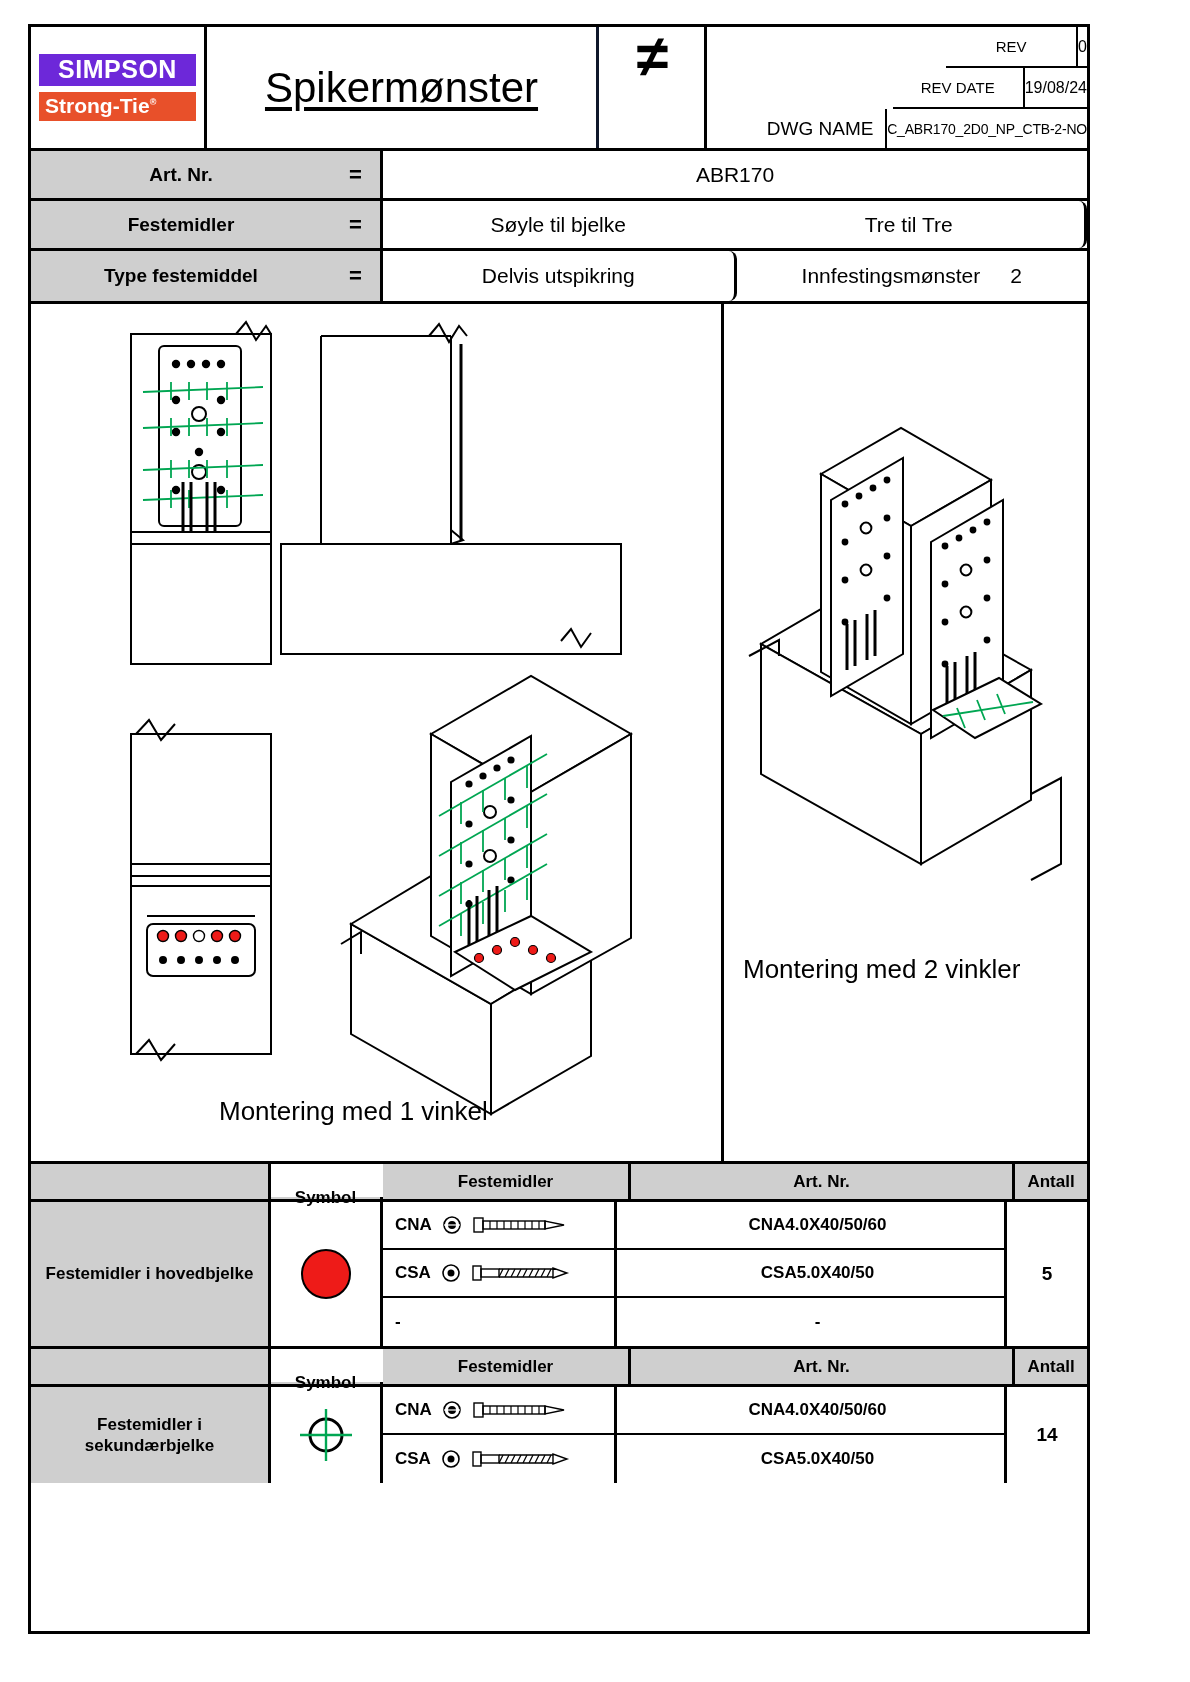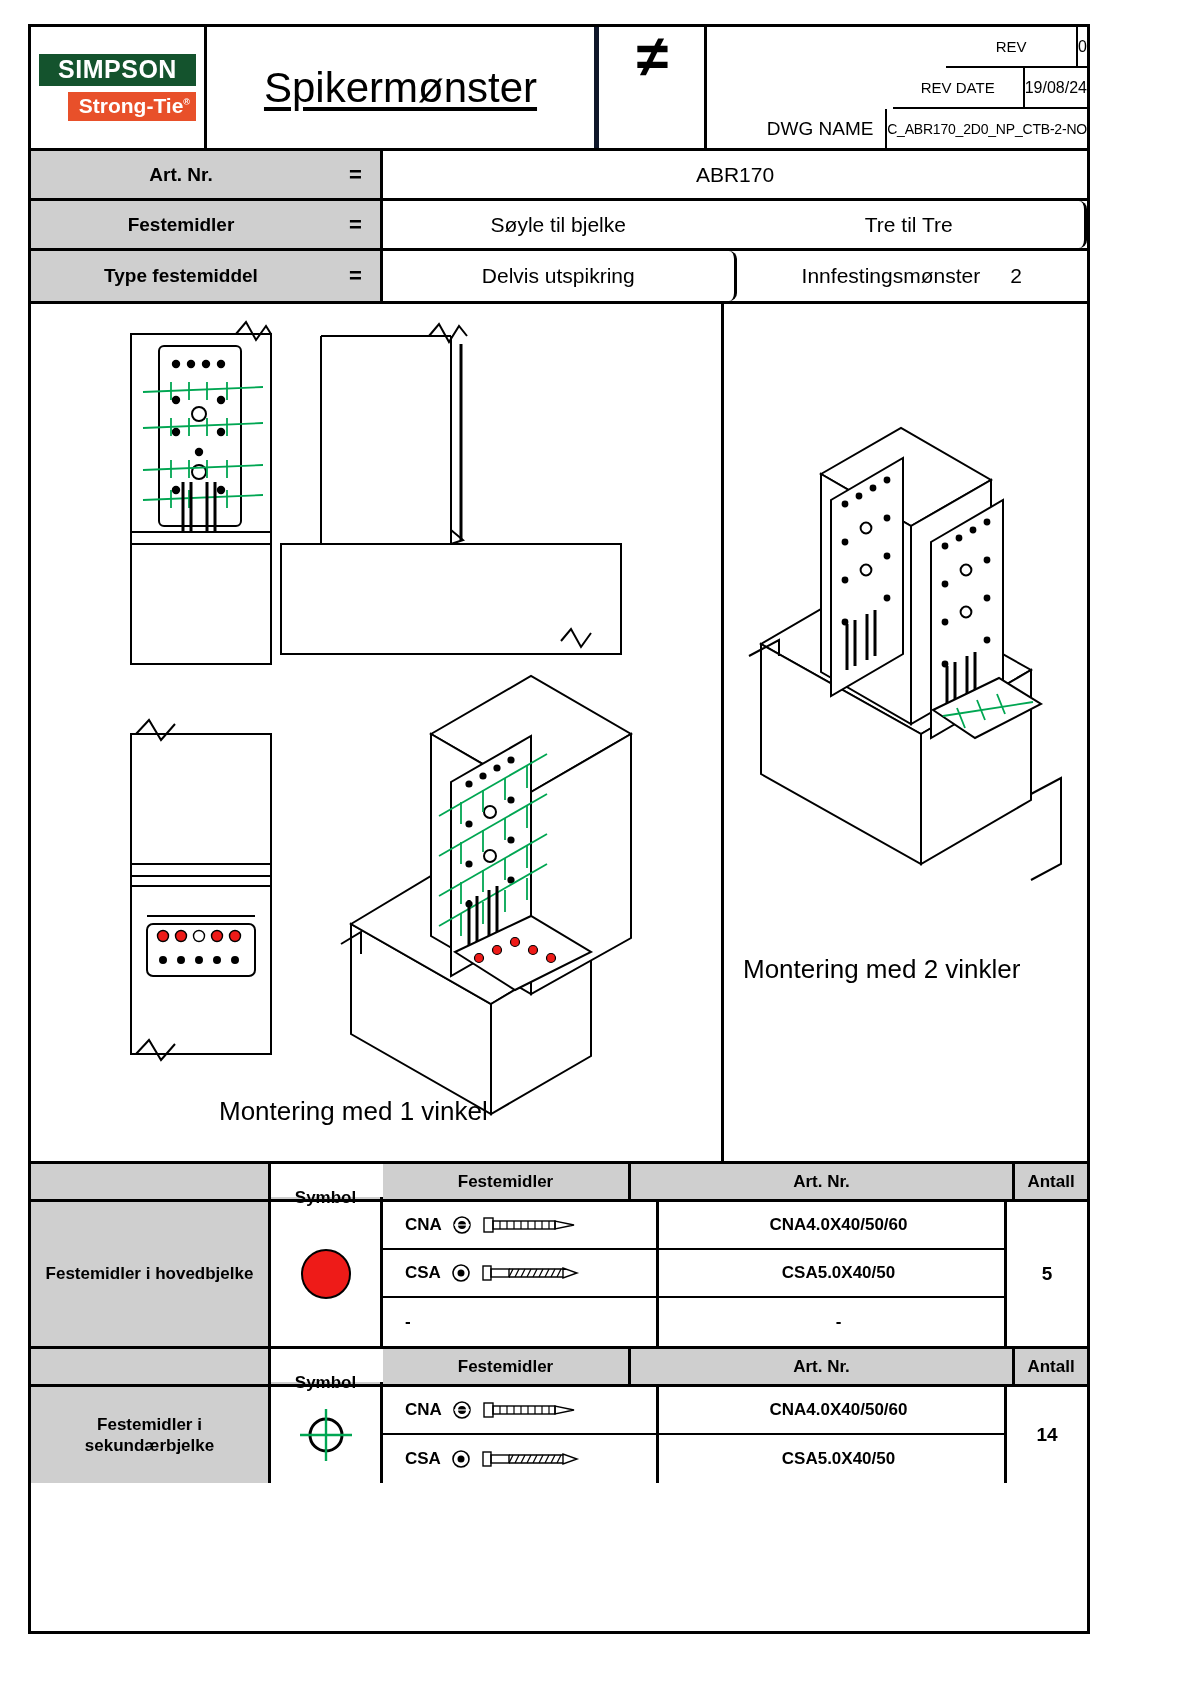--- a/index.html
+++ b/index.html
@@ -39,50 +39,49 @@
     width: 176px;
     border-right: 3px solid #000;
     box-sizing: border-box;
     padding: 6px 8px;
     display: flex;
     flex-direction: column;
     justify-content: center;
     gap: 6px;
   }
   .logo-simpson {
-    background: #14532d;
+    background: #6d28d9;
     color: #fff;
     font-weight: bold;
     font-size: 25px;
     letter-spacing: 0.5px;
     padding: 2px 6px 3px 6px;
     text-align: center;
     line-height: 1.05;
   }
   .logo-strongtie {
     background: #e8502a;
     color: #fff;
     font-weight: bold;
     font-size: 21px;
     padding: 3px 6px 4px 6px;
-    text-align: right;
+    text-align: left;
     position: relative;
     line-height: 1.05;
-    margin-left: 29px;
   }
   .logo-strongtie sup {
     font-size: 9px;
     vertical-align: super;
   }
   .title-cell {
     flex: 1;
     display: flex;
     align-items: center;
     justify-content: center;
-    border-right: 5px solid #0f172a;
+    border-right: 3px solid #0f172a;
     box-sizing: border-box;
   }
   .main-title {
     font-size: 42px;
     text-decoration: underline;
     text-underline-offset: 5px;
     font-weight: normal;
   }
   .rev-sym-cell {
     width: 108px;
@@ -245,27 +244,27 @@
     justify-content: center;
   }
   .fbody .rows { flex: 1; }
   .frow {
     display: flex;
     height: 48px;
     box-sizing: border-box;
   }
   .frow:not(:last-child) { border-bottom: 2px solid #000; }
   .frow .fastname {
-    width: 276px;
+    width: 234px;
     border-right: 3px solid #000;
     box-sizing: border-box;
     display: flex;
     align-items: center;
     gap: 10px;
-    padding-left: 22px;
+    padding-left: 12px;
     font-size: 17px;
     font-weight: bold;
   }
   .frow .artnr {
     flex: 1;
     border-right: 3px solid #000;
     box-sizing: border-box;
     display: flex;
     align-items: center;
     justify-content: center;

